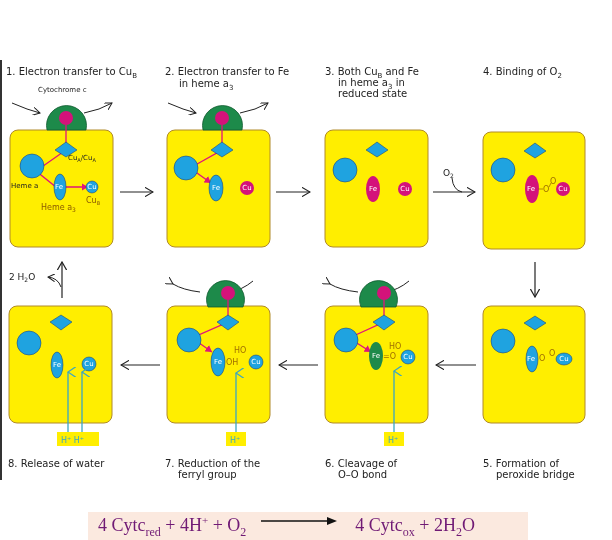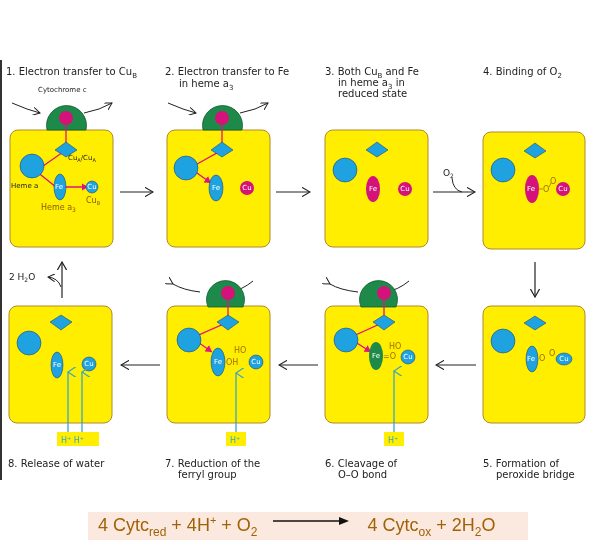--- a/index.html
+++ b/index.html
@@ -7,21 +7,21 @@
   .edge-line { position:absolute; left:0; top:60px; width:2px; height:420px; background:#333; }
   svg#diagram { position:absolute; left:0; top:0; }
   .step-title { font-family:"DejaVu Sans", sans-serif; font-size:10px; fill:#222; }
   .lbl { font-family:"DejaVu Sans", sans-serif; font-size:7px; fill:#222; }
   .lbl-o { font-family:"DejaVu Sans", sans-serif; font-size:8px; fill:#8a5a00; }
   .metal { font-family:"DejaVu Sans", sans-serif; font-size:7px; fill:#ffffff; text-anchor:middle; dominant-baseline:middle; }
   .ox { font-family:"DejaVu Sans", sans-serif; font-size:8px; fill:#a07000; }
   .proton { font-family:"DejaVu Sans", sans-serif; font-size:8px; fill:#3aa6c4; }
   .water { font-family:"DejaVu Sans", sans-serif; font-size:9px; fill:#222; }
   .eq-box { position:absolute; left:88px; top:512px; width:440px; height:28px; background:#fbe9df; }
-  .eq { position:absolute; left:98px; top:514px; font-family:Liberation Sans, sans-serif; font-size:18px; color:#a16207; white-space:nowrap; }
+  .eq { position:absolute; left:98px; top:514px; font-family:Liberation Serif, serif; font-size:18px; color:#701a75; white-space:nowrap; }
   .eq sub { font-size:12px; }
   .eq sup { font-size:11px; }
   .eq .arrow { display:inline-block; width:80px; margin:0 10px; position:relative; top:-5px; }
 </style>
 </head>
 <body>
 
 <div class="edge-line"></div>
 
 <svg id="diagram" width="612" height="512" viewBox="0 0 612 512">

